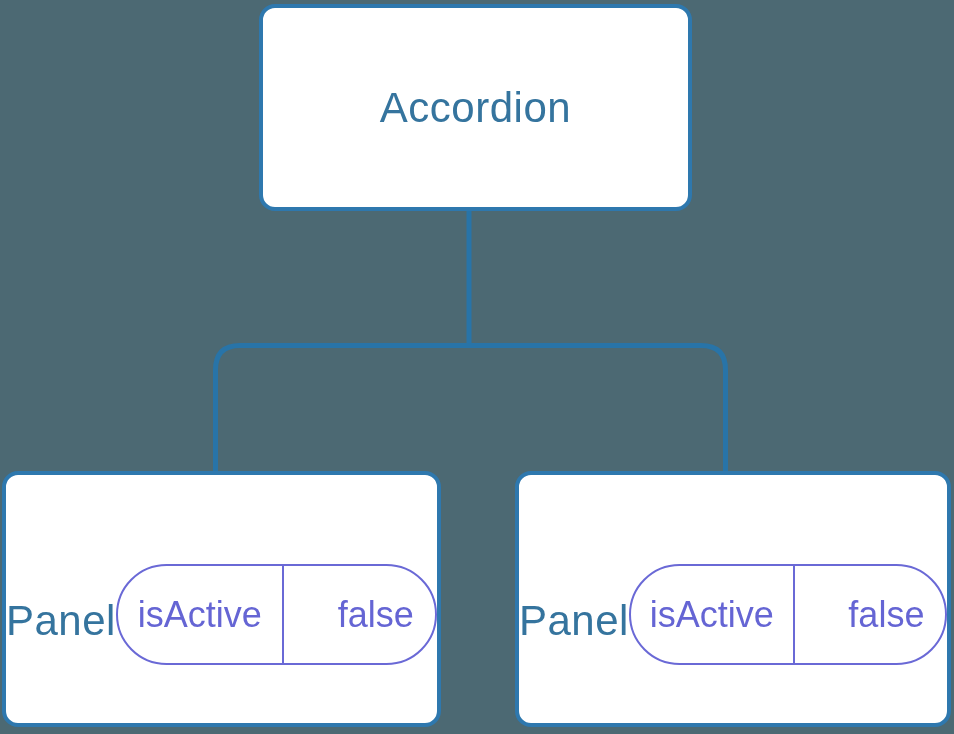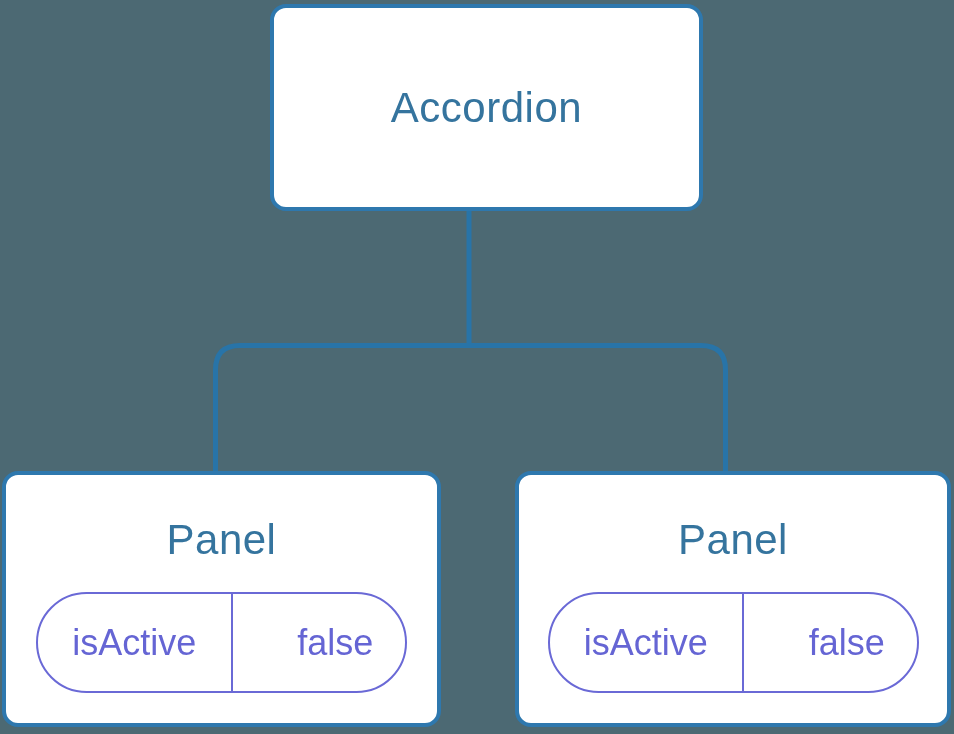--- a/index.html
+++ b/index.html
@@ -21,37 +21,37 @@
     width: 954px; height: 734px;
   }
   .node {
     position: absolute;
     box-sizing: border-box;
     background: #FFFFFF;
     border: 4px solid #2E78AE;
     border-radius: 16px;
   }
   .node-root {
-    left: 270px; top: 4px;
+    left: 259px; top: 4px;
     width: 433px; height: 207px;
     display: flex;
     align-items: center;
     justify-content: center;
   }
   .node-title {
     color: #35749E;
     font-size: 42px;
     font-weight: 500;
     letter-spacing: 0.5px;
   }
   .node-panel {
     top: 471px;
     height: 256px;
     display: flex;
-    flex-direction: column;
+    flex-direction: row;
     align-items: center;
   }
   .node-panel-left  { left: 2px;   width: 439px; }
   .node-panel-right { left: 515px; width: 436px; }
   .node-panel .node-title {
     margin-top: 44px;
     line-height: 42px;
   }
   .state-pill {
     box-sizing: border-box;

